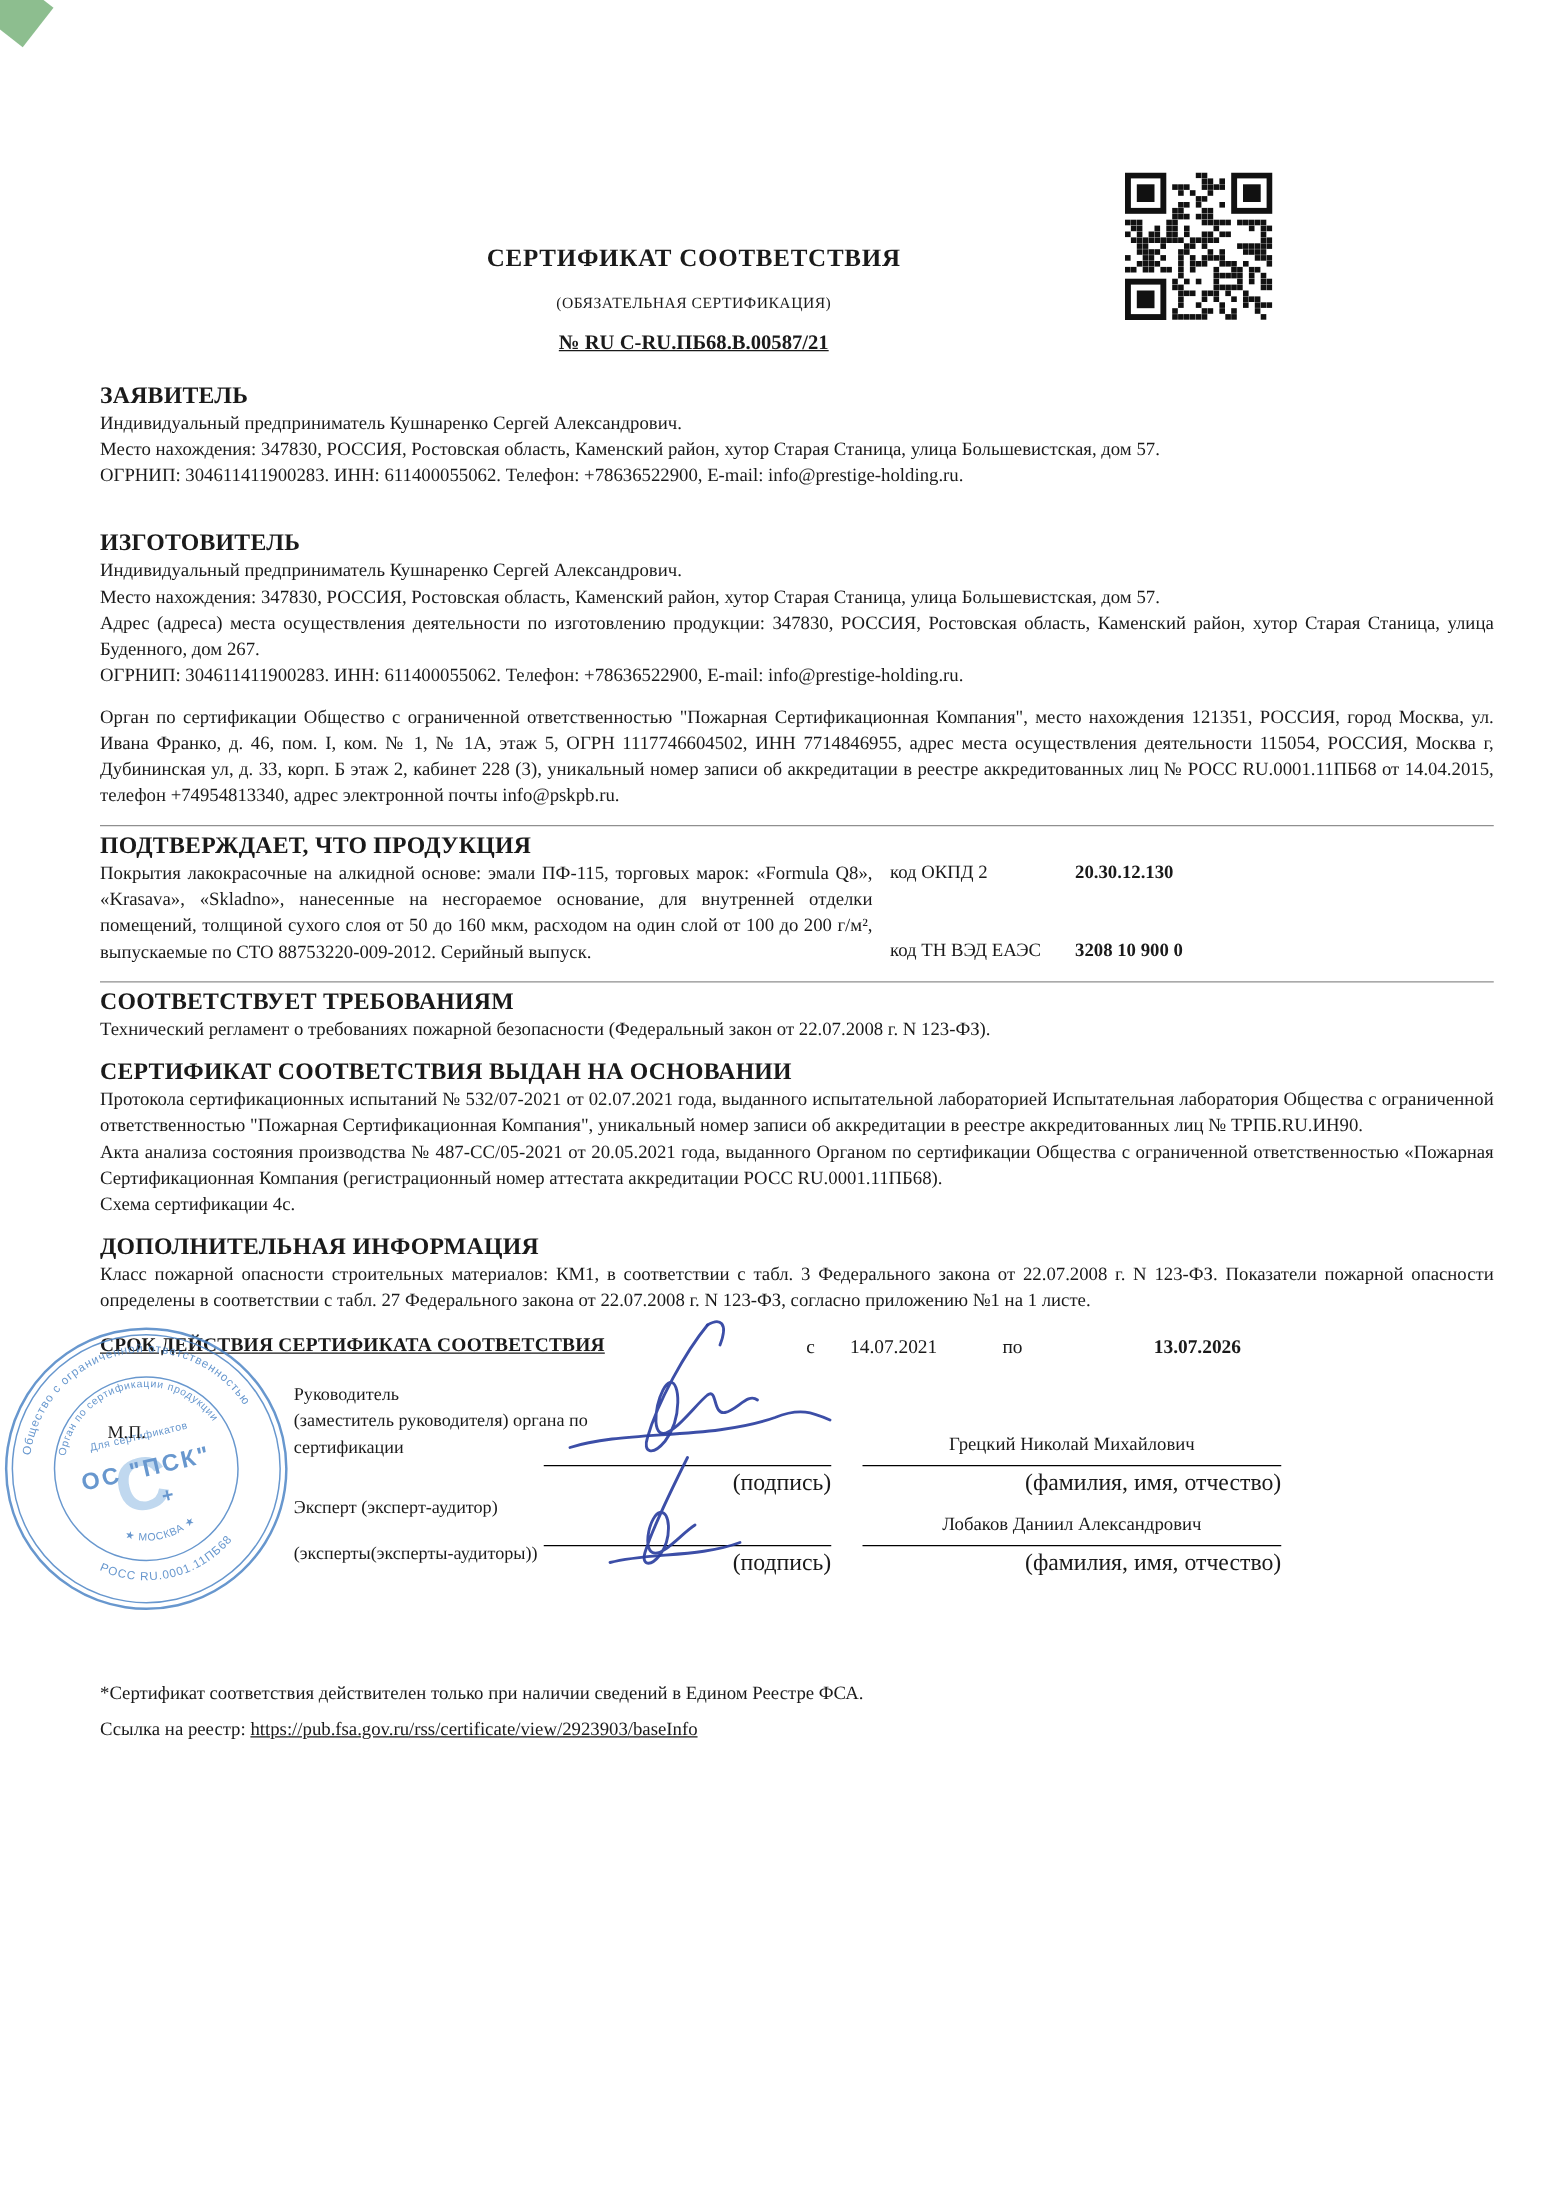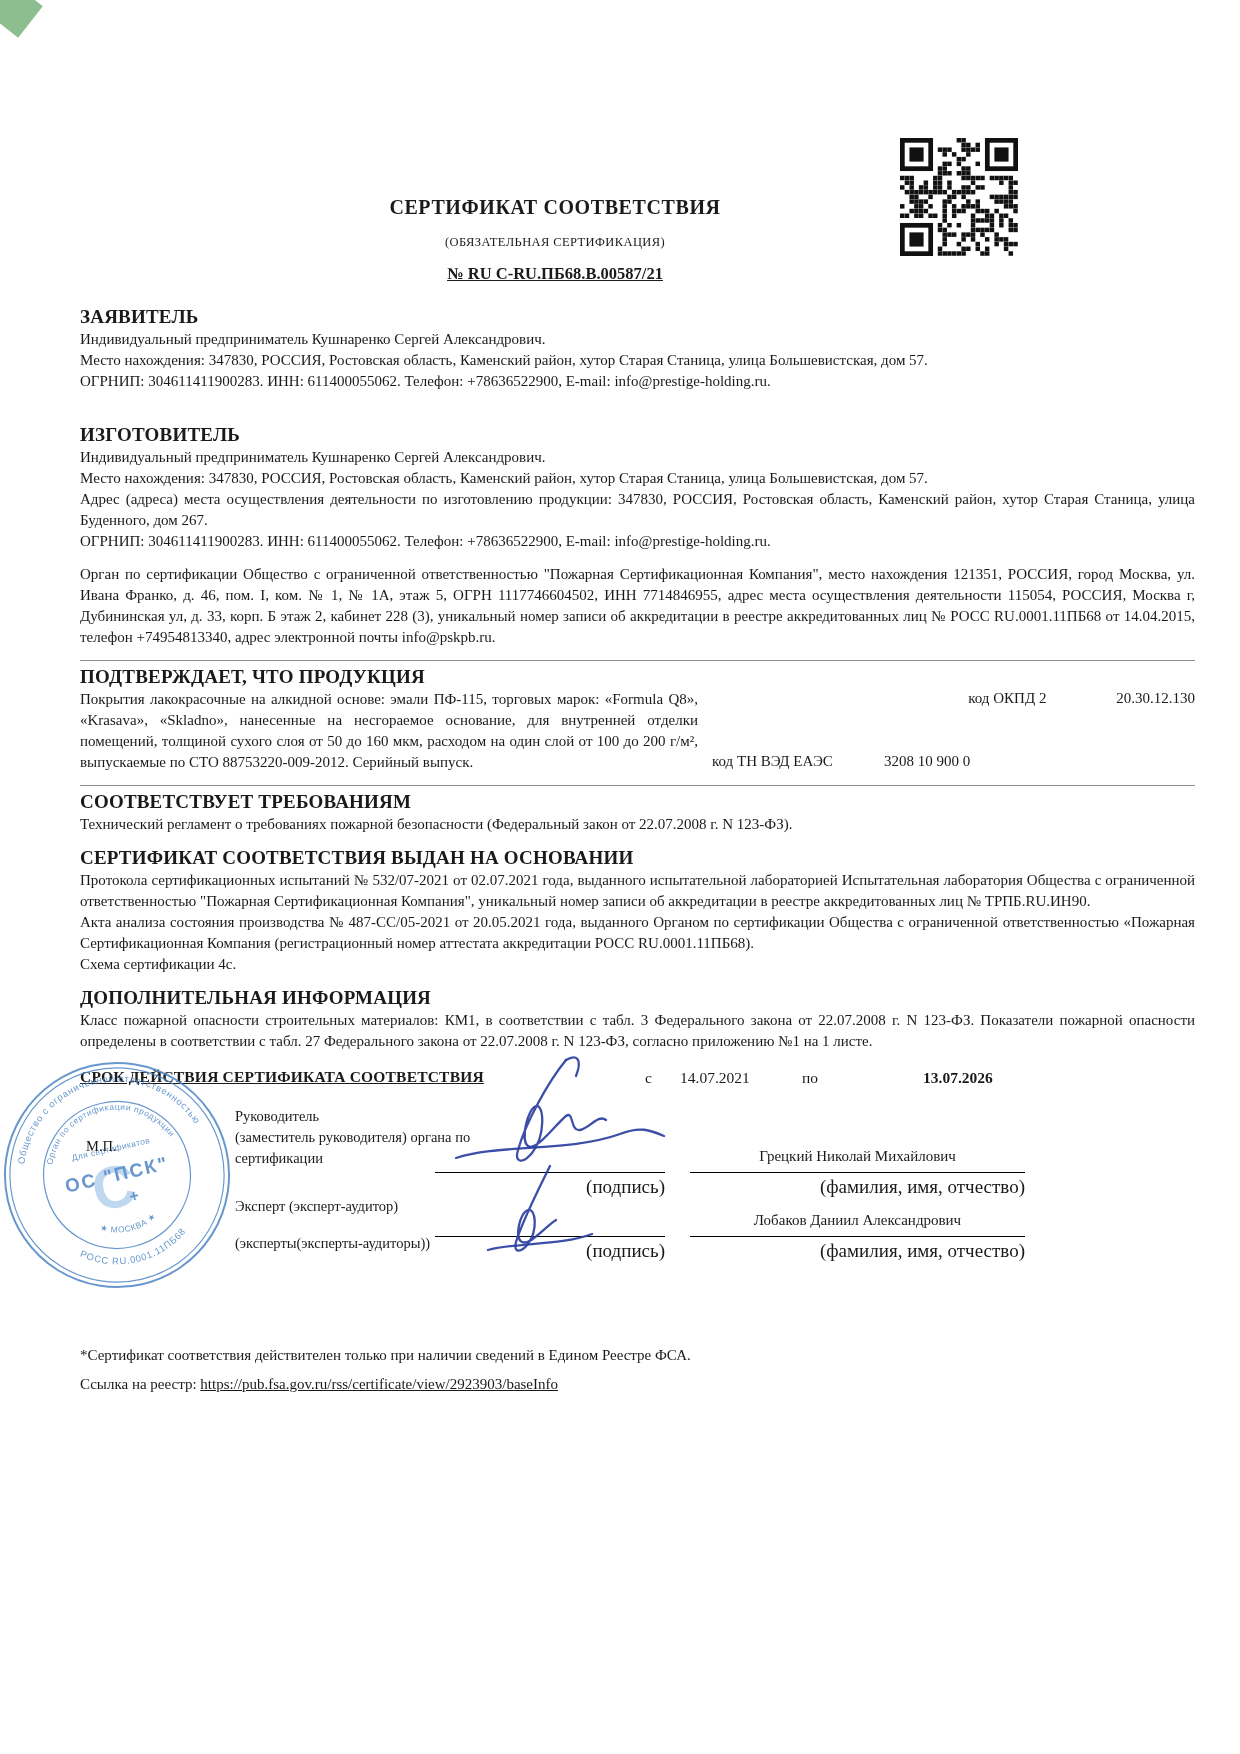--- a/index.html
+++ b/index.html
@@ -25,24 +25,24 @@
   .sec-applicant{margin-top:22px;}
   .sec-manufacturer{margin-top:32px;}
   .sec-product,.sec-requirements{border-top:1px solid #8f8f8f;padding-top:5px;}
   h3.sec-h{margin:0 0 1px 0;font-size:19px;font-weight:bold;letter-spacing:.2px;}
   .body-text{font-size:15px;line-height:21px;text-align:justify;}
   .body-line{font-size:15px;line-height:21px;}
   .product-flex{display:flex;}
   .product-left{width:618px;}
   .product-right{position:relative;flex:1;margin-left:14px;font-size:15px;}
   .code-row{position:absolute;left:0;right:0;display:flex;}
-  .code-row.r1{top:1px;justify-content:flex-end;}
-  .code-row.r2{top:64px;gap:24px;}
+  .code-row.r1{top:1px;}
+  .code-row.r2{top:64px;}
   .code-label{width:148px;}
-  .code-value{font-weight:normal;}
+  .code-value{font-weight:bold;}
   .validity-row{position:relative;margin-top:16px;height:24px;font-size:15.5px;}
   .validity-h{position:absolute;left:0;top:0;font-weight:bold;text-decoration:underline;letter-spacing:.2px;}
   .v-from-label{position:absolute;left:565px;top:1px;}
   .v-from-date{position:absolute;left:600px;top:1px;}
   .v-to-label{position:absolute;left:722px;top:1px;}
   .v-to-date{position:absolute;left:843px;top:1px;font-weight:bold;}
   .sig-area{position:relative;height:200px;margin-top:10px;font-size:14.5px;}
   .mp-label{position:absolute;left:6px;top:36px;}
   .role-1{position:absolute;left:155px;top:6px;}
   .role-2{position:absolute;left:155px;top:27px;}

